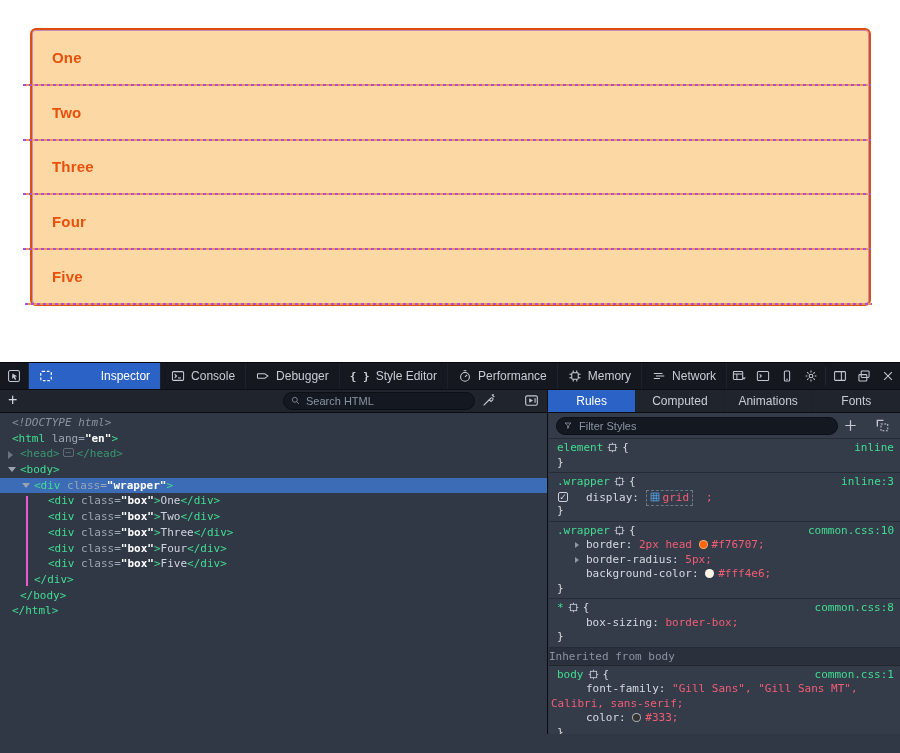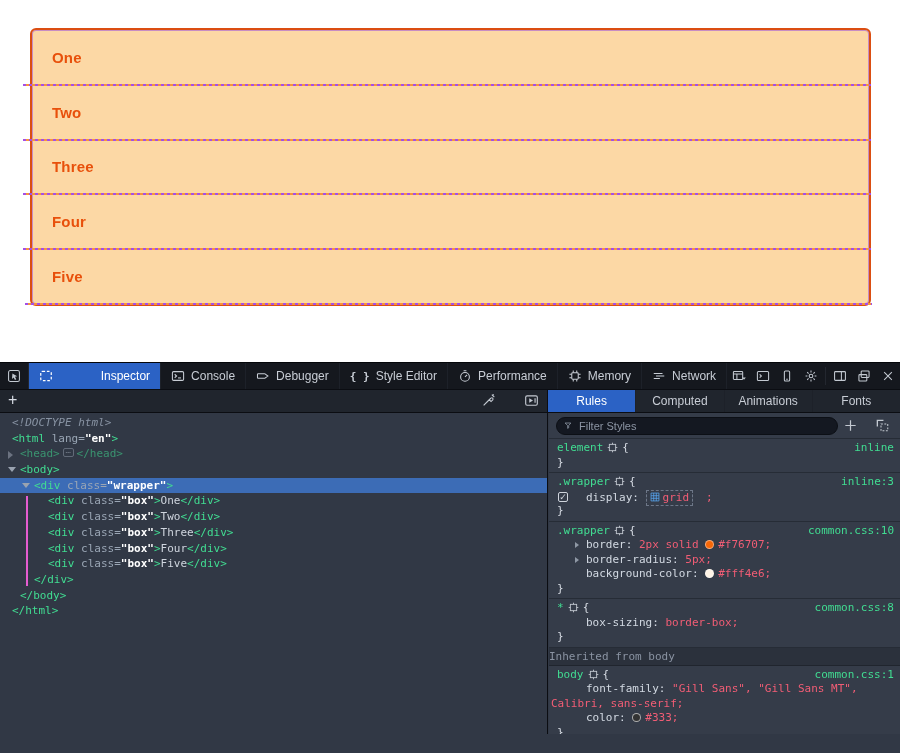--- a/index.html
+++ b/index.html
@@ -235,20 +235,27 @@
       </span>
       <span class="tb-icon">
         <svg viewBox="0 0 16 16" fill="none" stroke="currentColor" stroke-width="1.2">
           <path d="M3.6 3.6l8.8 8.8M12.4 3.6l-8.8 8.8"></path>
         </svg>
       </span>
     </div>
 
   <div class="dt-toolbar-left">
     <span class="add-btn">+</span>
+    <span class="search-wrap">
+      <span class="pill-ico"><svg viewBox="0 0 16 16" fill="none" stroke="currentColor" stroke-width="1.2">
+            <circle cx="7" cy="7" r="3.6"></circle>
+            <path d="M9.8 9.8l3.2 3.2"></path>
+          </svg></span>
+      <input class="pill-input" placeholder="Search HTML" style="">
+    </span>
     <span class="tool-ico" style="left:481px"><svg viewBox="0 0 16 16" fill="none" stroke="currentColor" stroke-width="1.2">
           <path d="M2.8 13.2l6-6M8.8 7.2l1.8-1.8a1.35 1.35 0 0 1 1.9 1.9L10.7 9.1z"></path>
           <path d="M11.6 1.8l2.6 2.6M13.5 1.5l-1.6 1.6"></path>
         </svg></span>
     <span class="tool-ico" style="left:524px"><svg viewBox="0 0 16 16" fill="none" stroke="currentColor" stroke-width="1.2">
           <rect x="1.8" y="3" width="12.4" height="10" rx="1.5"></rect>
           <path d="M5.6 5.7l4 2.3-4 2.3z" fill="currentColor" stroke="none"></path>
           <path d="M11.8 5.5v5"></path>
         </svg></span>
   </div>
@@ -309,21 +316,21 @@
           <div class="r-row prop"><span class="chk">✓</span><span class="r-name">display: </span><span class="grid-box"><span><svg viewBox="0 0 14 14" fill="none" stroke="#57a6f2" stroke-width="1.1">
                   <path d="M1.5 1.5h11v11h-11zM1.5 5.2h11M1.5 8.8h11M5.2 1.5v11M8.8 1.5v11"></path>
                 </svg></span><span class="r-val">grid</span></span><span class="r-val">;</span></div>
           <div class="r-row"><span class="r-brace">}</span></div>
         </div>
         <div class="rule-block">
           <div class="r-row"><span class="r-sel">.wrapper</span><span class="sel-ico"><svg viewBox="0 0 16 16" fill="none" stroke="currentColor" stroke-width="1.3">
                 <rect x="3.4" y="3.4" width="9.2" height="9.2"></rect>
                 <path d="M8 1v2.4M8 12.6V15M1 8h2.4M12.6 8H15"></path>
               </svg></span><span class="r-brace">{</span><span class="r-loc">common.css:10</span></div>
-          <div class="r-row prop"><span class="prop-arrow"></span><span class="r-name">border: </span><span class="r-val">2px solid </span><span class="swatch" style="background: rgb(247, 103, 7);"></span><span class="r-val">#f76707</span><span class="r-val">;</span></div>
+          <div class="r-row prop"><span class="prop-arrow"></span><span class="r-name">border: </span><span class="r-val">2px head </span><span class="swatch" style="background: rgb(247, 103, 7);"></span><span class="r-val">#f76707</span><span class="r-val">;</span></div>
           <div class="r-row prop"><span class="prop-arrow"></span><span class="r-name">border-radius: </span><span class="r-val">5px</span><span class="r-val">;</span></div>
           <div class="r-row prop"><span class="r-name">background-color: </span><span class="swatch" style="background: rgb(255, 244, 230);"></span><span class="r-val">#fff4e6</span><span class="r-val">;</span></div>
           <div class="r-row"><span class="r-brace">}</span></div>
         </div>
         <div class="rule-block">
           <div class="r-row"><span class="r-sel">*</span><span class="sel-ico"><svg viewBox="0 0 16 16" fill="none" stroke="currentColor" stroke-width="1.3">
                 <rect x="3.4" y="3.4" width="9.2" height="9.2"></rect>
                 <path d="M8 1v2.4M8 12.6V15M1 8h2.4M12.6 8H15"></path>
               </svg></span><span class="r-brace">{</span><span class="r-loc">common.css:8</span></div>
           <div class="r-row prop"><span class="r-name">box-sizing: </span><span class="r-val">border-box</span><span class="r-val">;</span></div>

